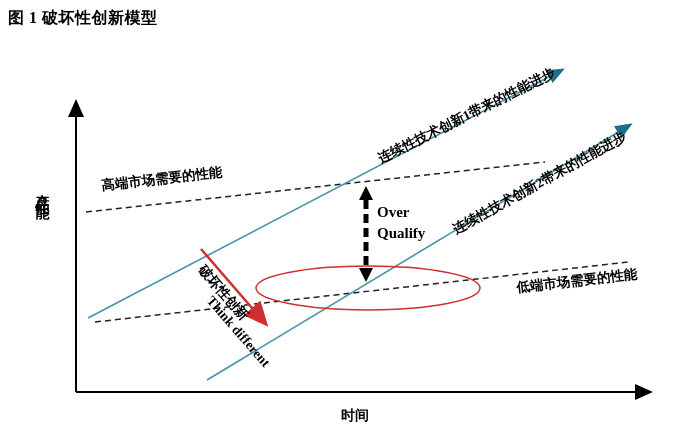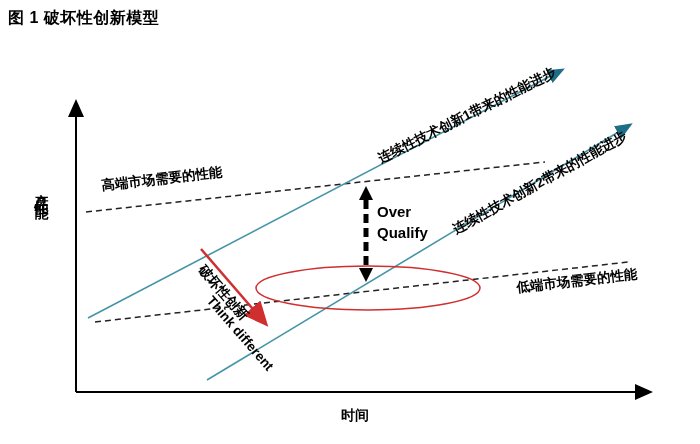--- a/index.html
+++ b/index.html
@@ -1,20 +1,20 @@
 <!DOCTYPE html>
 <html><head>
 <meta charset="utf-8">
 <style>
   html,body{margin:0;padding:0;background:#ffffff;}
   #stage{
     position:relative;
     width:700px;height:444px;
     background:#ffffff;
-    font-family:Liberation Sans, sans-serif;
+    font-family:Liberation Serif, serif;
     overflow:hidden;
   }
   .fig-title{
     position:absolute;left:8px;top:8px;
     font-size:16px;font-weight:bold;color:#000;
     letter-spacing:0.5px;
   }
   .y-axis-label{
     position:absolute;left:33px;top:182px;
     writing-mode:vertical-rl;text-orientation:upright;

